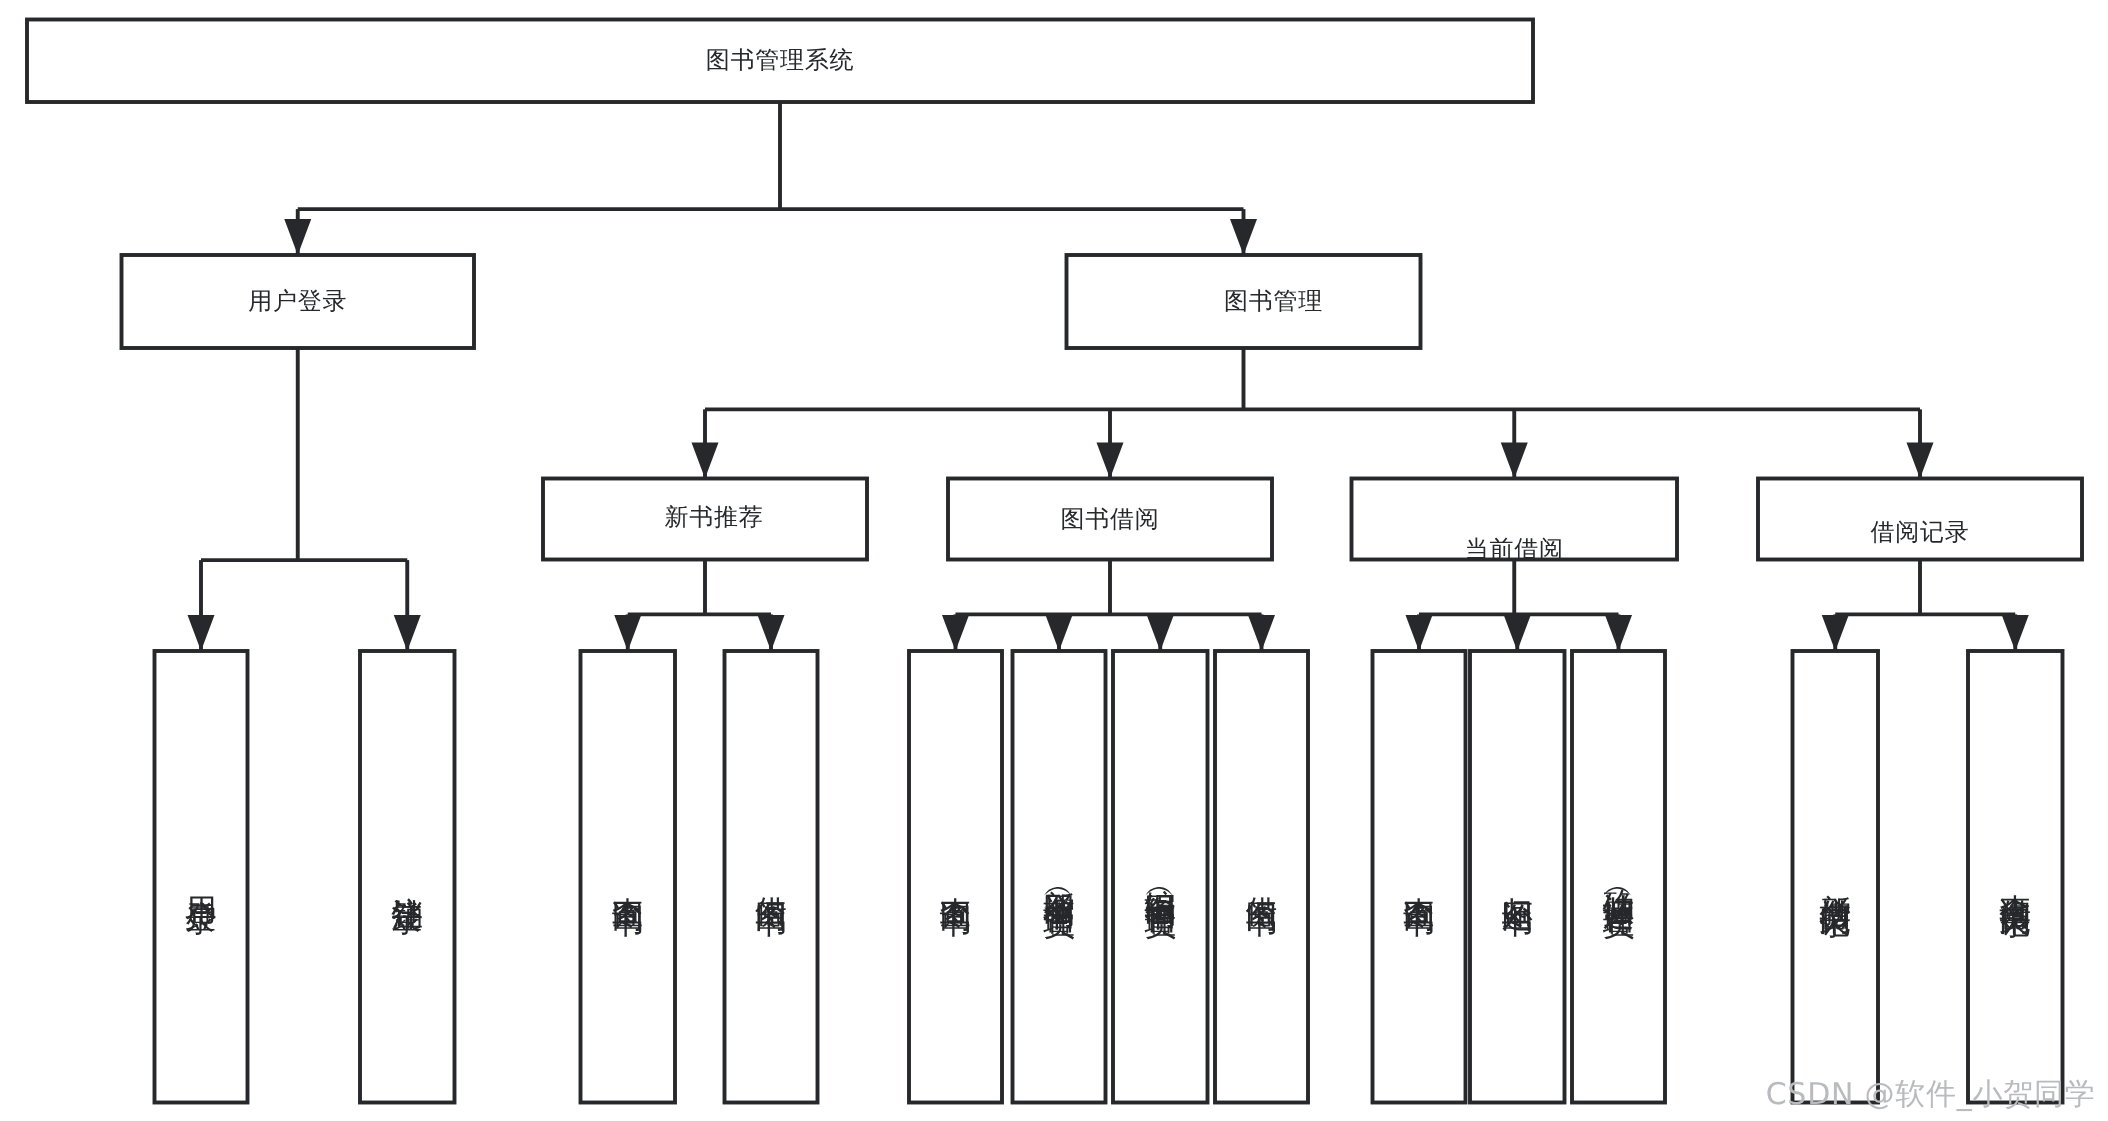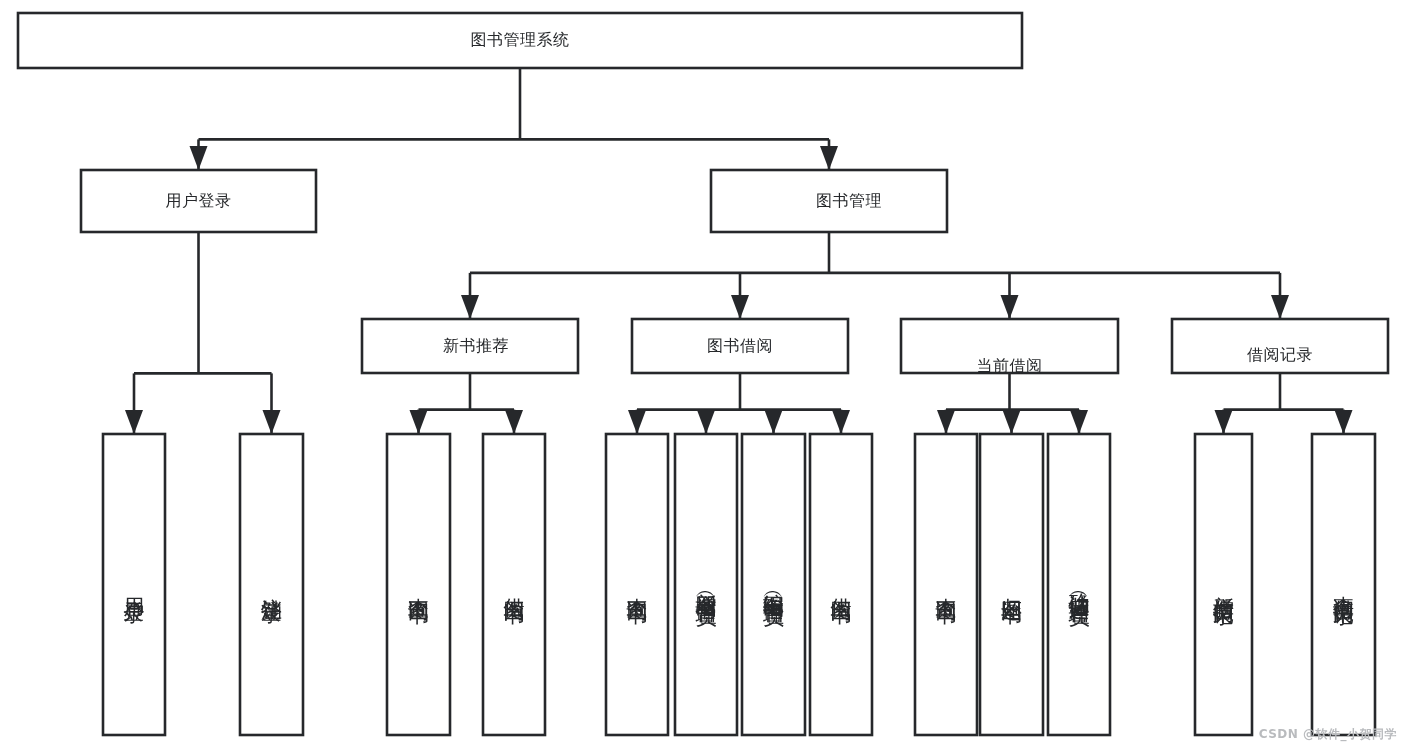--- a/index.html
+++ b/index.html
@@ -59,24 +59,23 @@
     writing-mode: vertical-rl;
     text-orientation: upright;
     letter-spacing: 2px;
     font-size: 21px;
   }
   .watermark {
     position: absolute;
     right: 8px;
     bottom: 4px;
     color: #b9bbbe;
-    font-size: 12px;
+    font-size: 20px;
     letter-spacing: 0.5px;
     white-space: nowrap;
-    font-weight: bold;
   }
 </style>
 </head>
 <body>
 
 <div id="diagram-root">
 
   <svg class="diagram" viewBox="0 0 1405 747">
     <g id="connectors-layer">
         <line x1="520" y1="68" x2="520" y2="139.39999999999998" class="connector"></line>

